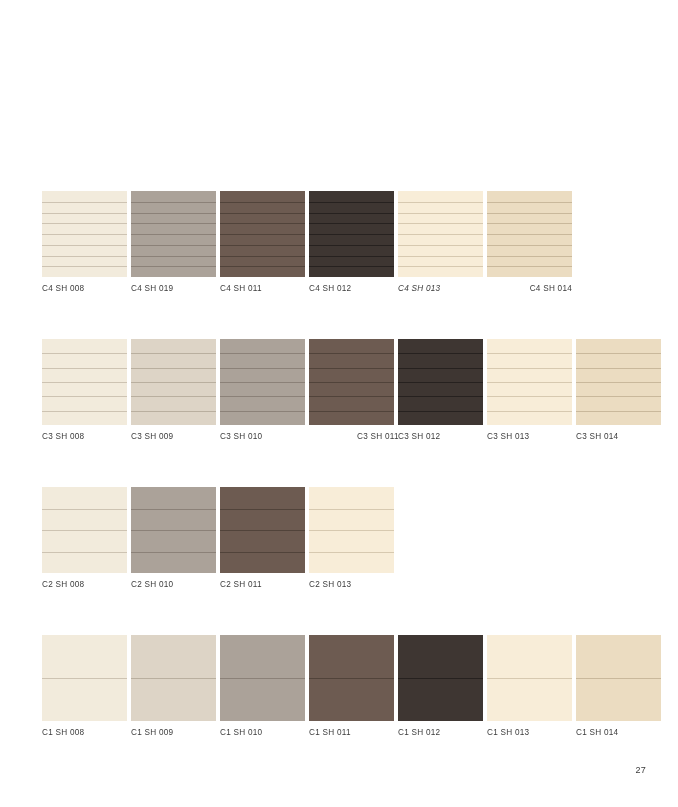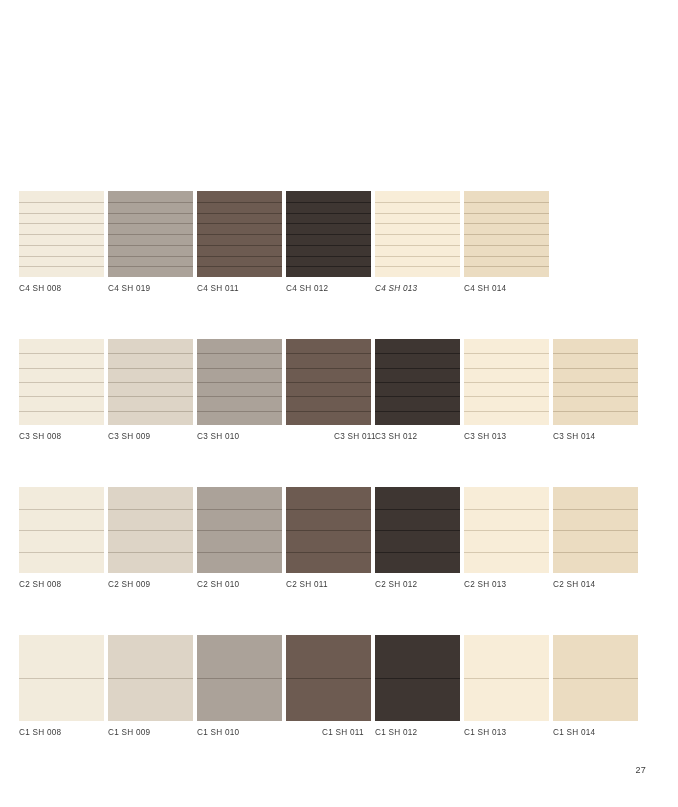--- a/index.html
+++ b/index.html
@@ -20,21 +20,21 @@
   #page {
     position: absolute;
     left: 0; top: 0;
     width: 678px;
     height: 807px;
     background: #ffffff;
   }
 
   #swatch-grid {
     position: absolute;
-    left: 19px;
+    left: 42px;
     top: 191px;
     width: 618px;
   }
 
   .swatch-row {
     position: relative;
     display: flex;
     flex-direction: row;
     margin-bottom: 44px;
   }
@@ -151,21 +151,21 @@
         <div class="swatch-cell">
           <div class="swatch-tile" style="background: rgb(235, 220, 193);">
             <div class="stripe-line" style="top: 12.5%; background: rgba(130, 108, 74, 0.32);"></div>
             <div class="stripe-line" style="top: 25%; background: rgba(130, 108, 74, 0.32);"></div>
             <div class="stripe-line" style="top: 37.5%; background: rgba(130, 108, 74, 0.32);"></div>
             <div class="stripe-line" style="top: 50%; background: rgba(130, 108, 74, 0.32);"></div>
             <div class="stripe-line" style="top: 62.5%; background: rgba(130, 108, 74, 0.32);"></div>
             <div class="stripe-line" style="top: 75%; background: rgba(130, 108, 74, 0.32);"></div>
             <div class="stripe-line" style="top: 87.5%; background: rgba(130, 108, 74, 0.32);"></div>
           </div>
-          <div class="swatch-label" style="color: rgb(59, 59, 59);">C4 SH 014</div>
+          <div class="swatch-label" style="color: rgb(59, 59, 59); text-align: right;">C4 SH 014</div>
         </div>
       </div>
       <div class="swatch-row">
         <div class="swatch-cell">
           <div class="swatch-tile" style="background: rgb(242, 235, 220);">
             <div class="stripe-line" style="top: 16.6667%; background: rgba(120, 104, 82, 0.3);"></div>
             <div class="stripe-line" style="top: 33.3333%; background: rgba(120, 104, 82, 0.3);"></div>
             <div class="stripe-line" style="top: 50%; background: rgba(120, 104, 82, 0.3);"></div>
             <div class="stripe-line" style="top: 66.6667%; background: rgba(120, 104, 82, 0.3);"></div>
             <div class="stripe-line" style="top: 83.3333%; background: rgba(120, 104, 82, 0.3);"></div>
@@ -236,67 +236,43 @@
       <div class="swatch-row">
         <div class="swatch-cell">
           <div class="swatch-tile" style="background: rgb(242, 235, 220);">
             <div class="stripe-line" style="top: 25%; background: rgba(120, 104, 82, 0.3);"></div>
             <div class="stripe-line" style="top: 50%; background: rgba(120, 104, 82, 0.3);"></div>
             <div class="stripe-line" style="top: 75%; background: rgba(120, 104, 82, 0.3);"></div>
           </div>
           <div class="swatch-label" style="color: rgb(59, 59, 59);">C2 SH 008</div>
         </div>
         <div class="swatch-cell">
-          <div class="swatch-tile" style="background: rgb(221, 212, 198);">
-            <div class="stripe-line" style="top: 25%; background: rgba(110, 96, 78, 0.32);"></div>
-            <div class="stripe-line" style="top: 50%; background: rgba(110, 96, 78, 0.32);"></div>
-            <div class="stripe-line" style="top: 75%; background: rgba(110, 96, 78, 0.32);"></div>
-          </div>
-          <div class="swatch-label" style="color: rgb(59, 59, 59);">C2 SH 009</div>
-        </div>
-        <div class="swatch-cell">
           <div class="swatch-tile" style="background: rgb(171, 162, 153);">
             <div class="stripe-line" style="top: 25%; background: rgba(70, 60, 52, 0.32);"></div>
             <div class="stripe-line" style="top: 50%; background: rgba(70, 60, 52, 0.32);"></div>
             <div class="stripe-line" style="top: 75%; background: rgba(70, 60, 52, 0.32);"></div>
           </div>
           <div class="swatch-label" style="color: rgb(59, 59, 59);">C2 SH 010</div>
         </div>
         <div class="swatch-cell">
           <div class="swatch-tile" style="background: rgb(109, 91, 81);">
             <div class="stripe-line" style="top: 25%; background: rgba(30, 22, 18, 0.35);"></div>
             <div class="stripe-line" style="top: 50%; background: rgba(30, 22, 18, 0.35);"></div>
             <div class="stripe-line" style="top: 75%; background: rgba(30, 22, 18, 0.35);"></div>
           </div>
           <div class="swatch-label" style="color: rgb(59, 59, 59);">C2 SH 011</div>
         </div>
         <div class="swatch-cell">
-          <div class="swatch-tile" style="background: rgb(62, 54, 50);">
-            <div class="stripe-line" style="top: 25%; background: rgba(0, 0, 0, 0.38);"></div>
-            <div class="stripe-line" style="top: 50%; background: rgba(0, 0, 0, 0.38);"></div>
-            <div class="stripe-line" style="top: 75%; background: rgba(0, 0, 0, 0.38);"></div>
-          </div>
-          <div class="swatch-label" style="color: rgb(59, 59, 59);">C2 SH 012</div>
-        </div>
-        <div class="swatch-cell">
           <div class="swatch-tile" style="background: rgb(248, 237, 216);">
             <div class="stripe-line" style="top: 25%; background: rgba(140, 118, 84, 0.3);"></div>
             <div class="stripe-line" style="top: 50%; background: rgba(140, 118, 84, 0.3);"></div>
             <div class="stripe-line" style="top: 75%; background: rgba(140, 118, 84, 0.3);"></div>
           </div>
           <div class="swatch-label" style="color: rgb(59, 59, 59);">C2 SH 013</div>
         </div>
-        <div class="swatch-cell">
-          <div class="swatch-tile" style="background: rgb(235, 220, 193);">
-            <div class="stripe-line" style="top: 25%; background: rgba(130, 108, 74, 0.32);"></div>
-            <div class="stripe-line" style="top: 50%; background: rgba(130, 108, 74, 0.32);"></div>
-            <div class="stripe-line" style="top: 75%; background: rgba(130, 108, 74, 0.32);"></div>
-          </div>
-          <div class="swatch-label" style="color: rgb(59, 59, 59);">C2 SH 014</div>
-        </div>
       </div>
       <div class="swatch-row">
         <div class="swatch-cell">
           <div class="swatch-tile" style="background: rgb(242, 235, 220);">
             <div class="stripe-line" style="top: 50%; background: rgba(120, 104, 82, 0.3);"></div>
           </div>
           <div class="swatch-label" style="color: rgb(59, 59, 59);">C1 SH 008</div>
         </div>
         <div class="swatch-cell">
           <div class="swatch-tile" style="background: rgb(221, 212, 198);">
@@ -307,21 +283,21 @@
         <div class="swatch-cell">
           <div class="swatch-tile" style="background: rgb(171, 162, 153);">
             <div class="stripe-line" style="top: 50%; background: rgba(70, 60, 52, 0.32);"></div>
           </div>
           <div class="swatch-label" style="color: rgb(59, 59, 59);">C1 SH 010</div>
         </div>
         <div class="swatch-cell">
           <div class="swatch-tile" style="background: rgb(109, 91, 81);">
             <div class="stripe-line" style="top: 50%; background: rgba(30, 22, 18, 0.35);"></div>
           </div>
-          <div class="swatch-label" style="color: rgb(59, 59, 59); margin-left: 36px;">C1 SH 011</div>
+          <div class="swatch-label" style="color: rgb(59, 59, 59);">C1 SH 011</div>
         </div>
         <div class="swatch-cell">
           <div class="swatch-tile" style="background: rgb(62, 54, 50);">
             <div class="stripe-line" style="top: 50%; background: rgba(0, 0, 0, 0.38);"></div>
           </div>
           <div class="swatch-label" style="color: rgb(59, 59, 59);">C1 SH 012</div>
         </div>
         <div class="swatch-cell">
           <div class="swatch-tile" style="background: rgb(248, 237, 216);">
             <div class="stripe-line" style="top: 50%; background: rgba(140, 118, 84, 0.3);"></div>

